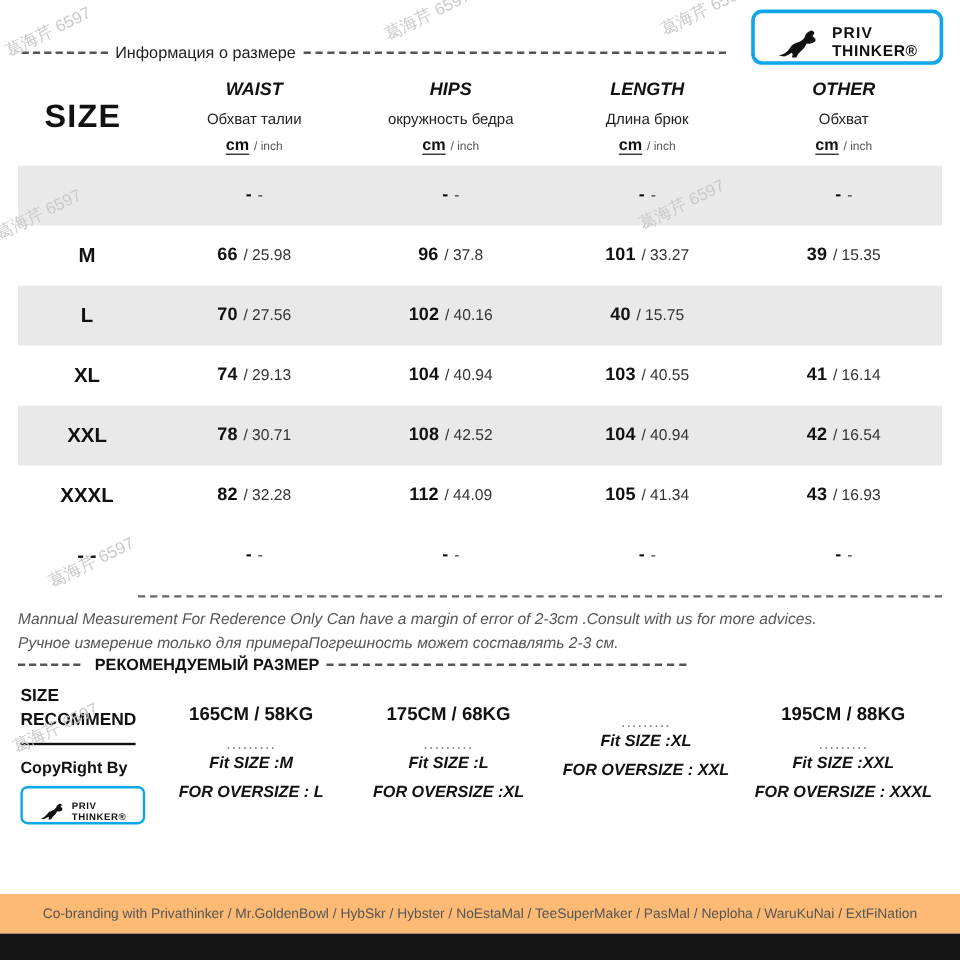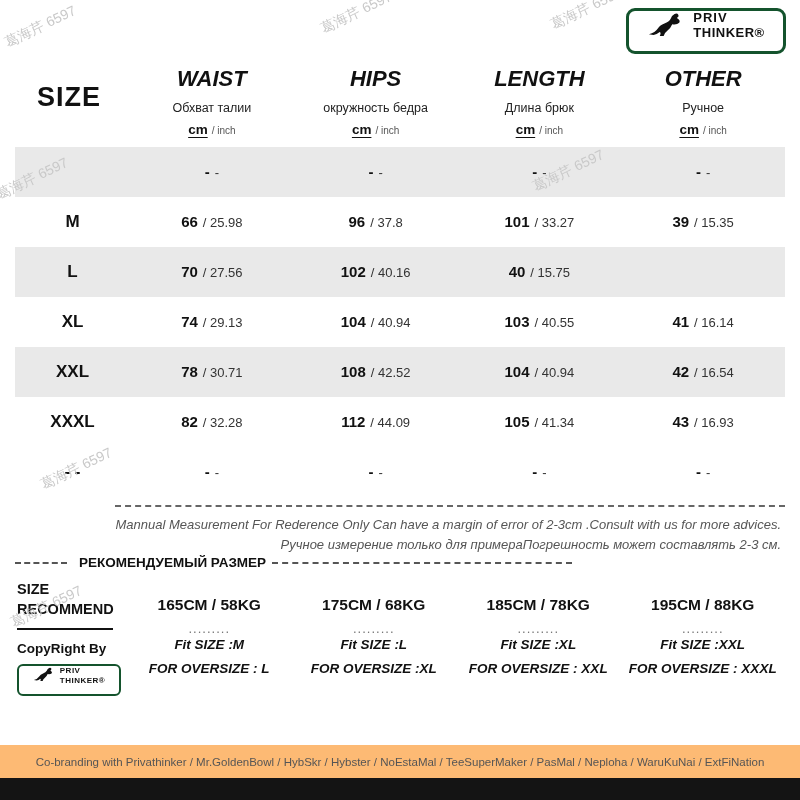--- a/index.html
+++ b/index.html
@@ -11,47 +11,47 @@
   .wm { position:absolute; color:#c9c9c9; font-size:14px; transform:rotate(-26deg); white-space:nowrap; pointer-events:none; z-index:5; }
 
   
   .info-line { position:absolute; top:36px; left:18px; right:195px; display:flex; align-items:center; z-index:2; }
   .dash { border-top:2px dashed #555; height:0; }
   .dash.short { width:72px; margin-right:6px; }
   .dash.grow { flex:1; margin-left:6px; }
   .info-label { font-size:13.5px; color:#222; }
 
   
-  .logo { position:absolute; top:8px; right:14px; width:160px; height:46px; border:3px solid #14532d; border-radius:9px; display:flex; align-items:flex-start; justify-content:center; gap:8px; background:#fff; z-index:6; }
+  .logo { position:absolute; top:8px; right:14px; width:160px; height:46px; border:3px solid #0ea5e9; border-radius:9px; display:flex; align-items:flex-end; justify-content:center; gap:8px; background:#fff; z-index:6; }
   .logo-text { display:flex; flex-direction:column; line-height:1.15; }
   .logo-l1 { font-weight:bold; font-size:13px; letter-spacing:1px; }
   .logo-l2 { font-weight:bold; font-size:13px; letter-spacing:.5px; }
   .logo.small { position:static; width:104px; height:32px; border-width:2px; border-radius:6px; gap:5px; margin-top:8px; }
   .logo.small .logo-l1, .logo.small .logo-l2 { font-size:8px; letter-spacing:.5px; }
 
   
   .content { position:absolute; top:56px; left:15px; right:15px; z-index:2; }
   .thead { display:grid; grid-template-columns:115px repeat(4,1fr); padding-bottom:10px; }
   .size-h { font-size:27px; font-weight:bold; padding:26px 0 0 22px; letter-spacing:1px; }
   .th-col { text-align:center; padding-top:10px; }
-  .col-en { font-style:italic; font-weight:bold; font-size:22px; display:block; }
+  .col-en { font-style:italic; font-weight:bold; font-size:15px; display:block; }
   .col-ru { font-size:12.5px; margin-top:9px; color:#222; }
   .col-unit { margin-top:7px; font-size:13.5px; }
   .cm { font-weight:bold; text-decoration:underline; text-underline-offset:3px; }
   .inch { color:#555; font-size:10px; margin-left:4px; }
 
   .trow { display:grid; grid-template-columns:115px repeat(4,1fr); height:50px; align-items:center; }
   .trow.shaded { background:#e9e9e9; }
   .tsize { text-align:center; font-weight:bold; font-size:17px; }
   .tcell { text-align:center; }
   .v-cm { font-weight:bold; font-size:15px; }
   .v-inch { font-size:13px; color:#333; margin-left:5px; }
 
   .sep2 { border-top:2px dashed #666; margin:8px 0 8px 100px; }
-  .disclaimer { text-align:right; font-style:italic; font-size:13px; color:#555; line-height:1.55; padding-right:4px; }
+  .disclaimer { text-align:left; font-style:italic; font-size:13px; color:#555; line-height:1.55; padding-right:4px; }
 
   .rec-line { display:flex; align-items:center; }
   .rec-line .dash.short { width:52px; }
   .rec-line .dash.mid { width:300px; margin-left:6px; }
   .rec-title { font-size:13.5px; font-weight:600; color:#111; }
 
   .rec-grid { display:grid; grid-template-columns:112px repeat(4,1fr); margin-top:10px; }
   .sr-left { padding-left:2px; }
   .sr-l1,.sr-l2 { font-weight:bold; font-size:14.5px; line-height:1.35; }
   .sr-rule { border-top:2px solid #111; width:96px; margin:9px 0 11px; }
@@ -73,20 +73,25 @@
   <div id="wm-layer">
       <div class="wm" style="left: 2px; top: 18px;">葛海芹 6597</div>
       <div class="wm" style="left: 318px; top: 4px;">葛海芹 6597</div>
       <div class="wm" style="left: 548px; top: 0px;">葛海芹 6597</div>
       <div class="wm" style="left: 530px; top: 162px;">葛海芹 6597</div>
       <div class="wm" style="left: -6px; top: 170px;">葛海芹 6597</div>
       <div class="wm" style="left: 38px; top: 460px;">葛海芹 6597</div>
       <div class="wm" style="left: 8px; top: 598px;">葛海芹 6597</div>
     </div>
 
+  <div class="info-line">
+    <span class="dash short"></span>
+    <span class="info-label">Информация о размере</span>
+    <span class="dash grow"></span>
+  </div>
 
   <div class="logo">
     <svg width="38" height="28" viewBox="0 0 48 36">
       <path fill="#111" d="M2 30 Q10 28 14 22 Q16 18 22 16 Q28 14 30 10 Q31 6 35 4 Q38 2 40 5 Q41 7 38 9 Q43 12 41 15 Q38 18 32 17 Q30 22 26 25 Q22 28 21 32 L16 32 Q18 28 16 27 Q12 30 8 31 Z"></path>
     </svg>
     <span class="logo-text">
       <span class="logo-l1">PRIV</span>
       <span class="logo-l2">THINKER®</span>
     </span>
   </div>
@@ -106,21 +111,21 @@
           <div class="col-ru">окружность бедра</div>
           <div class="col-unit"><span class="cm">cm</span><span class="inch">/ inch</span></div>
         </div>
         <div class="th-col">
           <span class="col-en">LENGTH</span>
           <div class="col-ru">Длина брюк</div>
           <div class="col-unit"><span class="cm">cm</span><span class="inch">/ inch</span></div>
         </div>
         <div class="th-col">
           <span class="col-en">OTHER</span>
-          <div class="col-ru">Ручное</div>
+          <div class="col-ru">Обхват</div>
           <div class="col-unit"><span class="cm">cm</span><span class="inch">/ inch</span></div>
         </div>
       </div>
 
     <div id="tbody">
         <div class="trow shaded">
           <div class="tsize"></div>
           <div class="tcell"><span class="v-cm">-</span><span class="v-inch">-</span></div>
           <div class="tcell"><span class="v-cm">-</span><span class="v-inch">-</span></div>
           <div class="tcell"><span class="v-cm">-</span><span class="v-inch">-</span></div>
@@ -205,21 +210,20 @@
           <div class="fit">Fit SIZE :M</div>
           <div class="oversize">FOR OVERSIZE  : L</div>
         </div>
         <div class="rec-col">
           <div class="hw">175CM  / 68KG</div>
           <div class="dots">.........</div>
           <div class="fit">Fit SIZE :L</div>
           <div class="oversize">FOR OVERSIZE  :XL</div>
         </div>
         <div class="rec-col">
-          <div class="hw">185CM  / 78KG</div>
           <div class="dots">.........</div>
           <div class="fit">Fit SIZE :XL</div>
           <div class="oversize">FOR OVERSIZE : XXL</div>
         </div>
         <div class="rec-col">
           <div class="hw">195CM  / 88KG</div>
           <div class="dots">.........</div>
           <div class="fit">Fit SIZE :XXL</div>
           <div class="oversize">FOR OVERSIZE : XXXL</div>
         </div>

